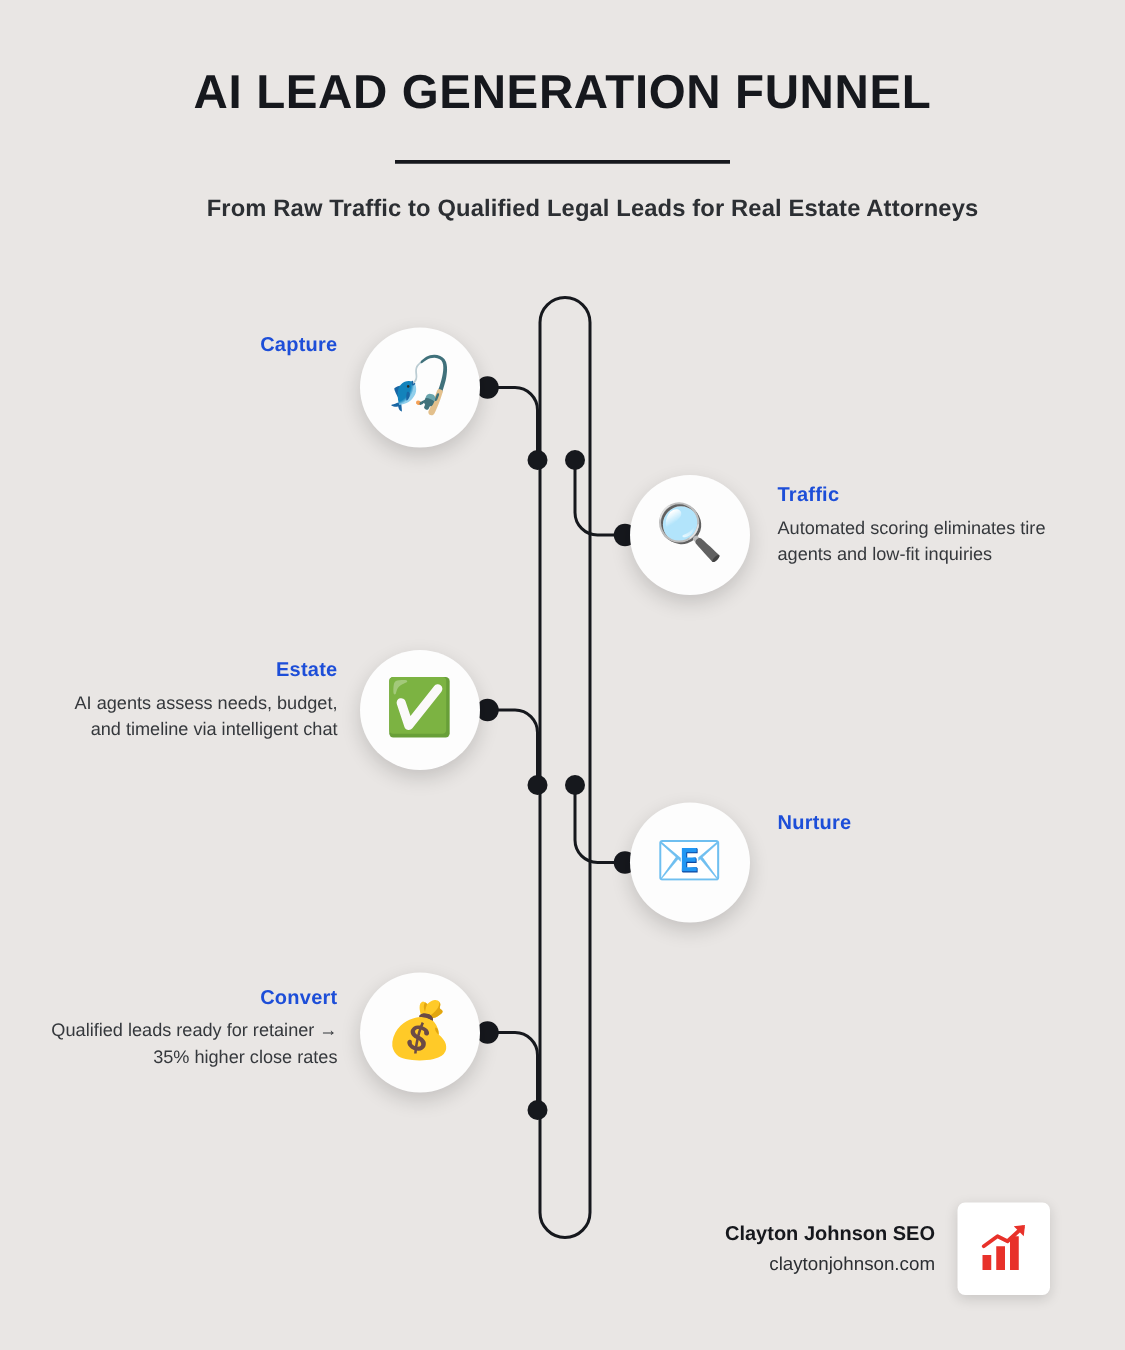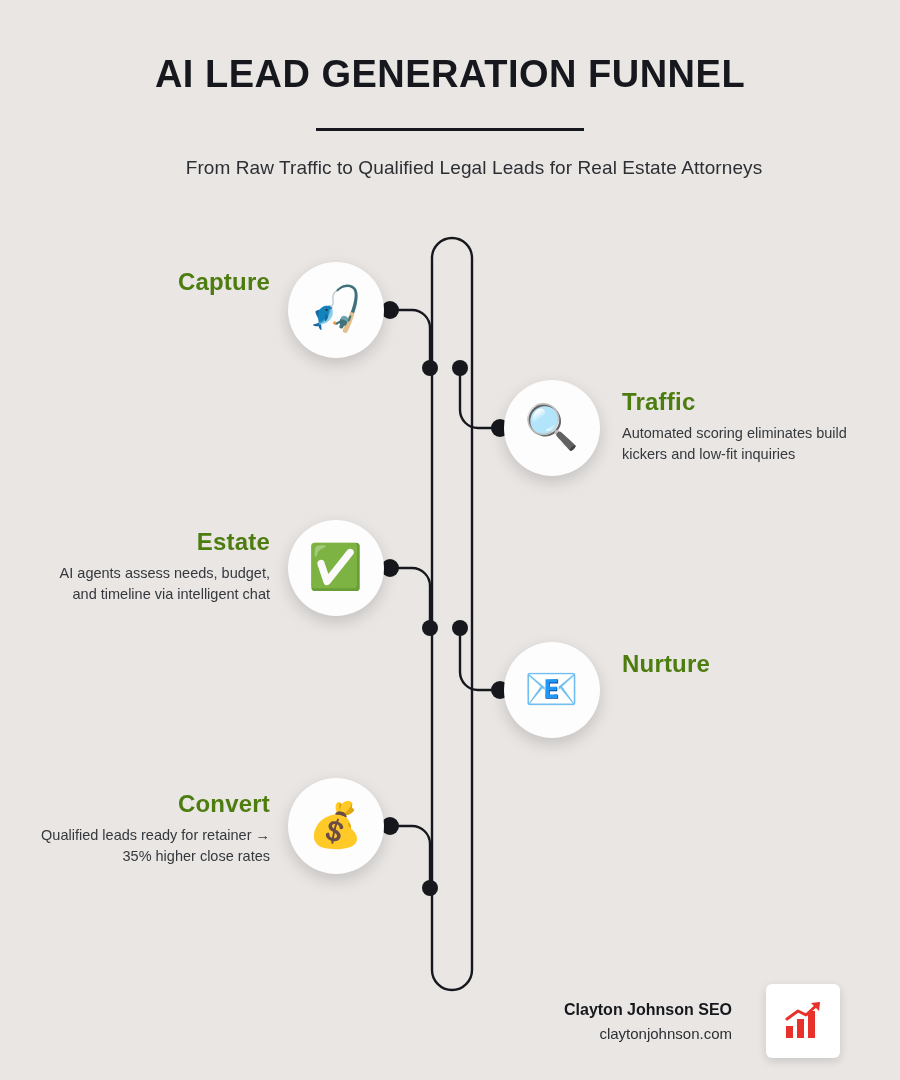--- a/index.html
+++ b/index.html
@@ -40,21 +40,21 @@
   .title-rule {
     width: 268px;
     height: 3px;
     background: #16181d;
     margin: 30px auto 0 auto;
   }
   .subtitle {
     margin: 26px auto 0 auto;
     font-size: 19px;
     color: #2c2f33;
-    font-weight: 400;
+    font-weight: 700;
     letter-spacing: 0.1px;
     padding-left: 48px;
   }
 
   
   .diagram {
     position: absolute;
     top: 220px;
     left: 0;
     width: 900px;
@@ -84,43 +84,43 @@
     transform: translateY(-1px);
   }
 
   .label-block {
     position: absolute;
     width: 230px;
   }
   .label-block.right-align { text-align: right; }
   .label-block.left-align  { text-align: left; }
   .step-name {
-    font-size: 24px;
-    font-weight: 700;
-    color: #4d7c0f;
+    font-size: 16px;
+    font-weight: 700;
+    color: #1d4ed8;
     margin: 0 0 7px 0;
     letter-spacing: 0.2px;
   }
   .step-desc {
     font-size: 14.5px;
     line-height: 1.45;
     color: #35383c;
     margin: 0;
   }
 
   
   .footer {
     position: absolute;
     left: 500px;
-    top: 984px;
+    top: 962px;
     width: 340px;
     display: flex;
     align-items: center;
     justify-content: flex-end;
-    gap: 34px;
+    gap: 18px;
   }
   .footer-text { text-align: right; }
   .brand-name {
     font-size: 16px;
     font-weight: 700;
     color: #16181d;
     margin: 0 0 6px 0;
   }
   .brand-site {
     font-size: 15px;
@@ -184,21 +184,21 @@
     </div>
     <div class="label-block right-align" style="left:40px; top:48px;">
       <p class="step-name">Capture</p>
     </div>
 
     <div class="node" style="left:504px; top:160px;">
       <span class="emoji">🔍</span>
     </div>
     <div class="label-block left-align" style="left:622px; top:168px;">
       <p class="step-name">Traffic</p>
-      <p class="step-desc">Automated scoring eliminates build kickers and low-fit inquiries</p>
+      <p class="step-desc">Automated scoring eliminates tire agents and low-fit inquiries</p>
     </div>
 
     <div class="node" style="left:288px; top:300px;">
       <span class="emoji">✅</span>
     </div>
     <div class="label-block right-align" style="left:40px; top:308px;">
       <p class="step-name">Estate</p>
       <p class="step-desc">AI agents assess needs, budget, and timeline via intelligent chat</p>
     </div>
 

